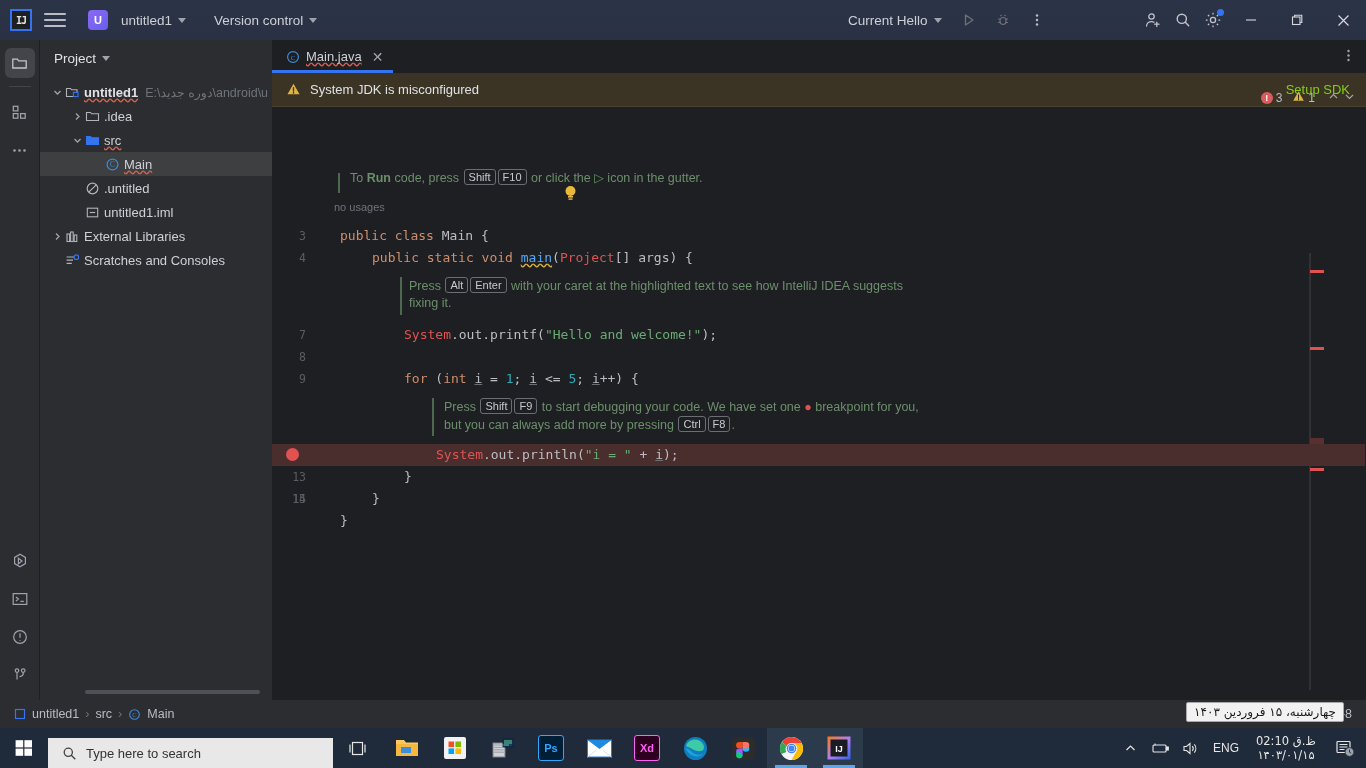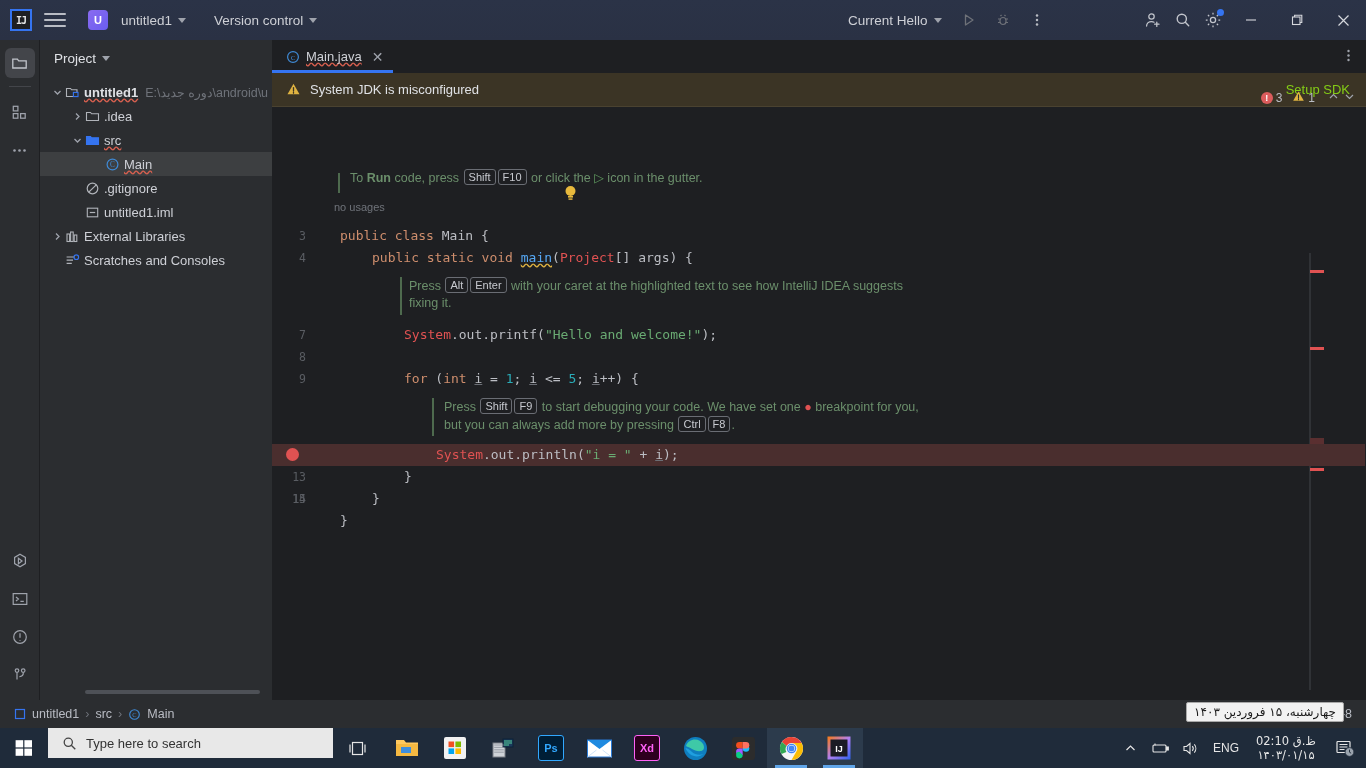--- a/index.html
+++ b/index.html
@@ -132,21 +132,21 @@
   .crumbs { display:flex; align-items:center; gap:6px; padding-left:14px;}
   .crumb { color:#b9bcc4; cursor:pointer;}
   .crumb-sep { color:#6f737a; }
   .status-right { margin-left:auto; display:flex; align-items:center; gap:18px; padding-right:14px;}
   .tooltip-fa { position:absolute; right:22px; top:702px; background:#f2f2f2; color:#1a1a1a;
                 border:1px solid #a9a9a9; font-size:12px; padding:2px 7px; border-radius:2px;
                 direction:rtl; font-family:"DejaVu Sans", sans-serif; white-space:nowrap; z-index:20;}
 
   
   .taskbar { position:absolute; left:0; top:728px; width:1366px; height:40px; background:#1f2b3a;
-             display:flex; align-items:flex-start; }
+             display:flex; align-items:flex-end; }
   .start { width:48px;height:40px;display:flex;align-items:center;justify-content:center;cursor:pointer;}
   .searchbox { width:285px; height:30px; background:#e8e8e8; display:flex; align-items:center;
                gap:9px; padding-left:14px; color:#333; font-size:13px; cursor:text;}
   .taskview { width:48px;height:40px;display:flex;align-items:center;justify-content:center;cursor:pointer;}
   .tb-apps { display:flex; align-items:center; margin-left:2px; }
   .tb-app { width:48px;height:40px;display:flex;align-items:center;justify-content:center;cursor:pointer;position:relative;}
   .tb-app.running { background:#2c3b4c; }
   .tb-app.running:after { content:""; position:absolute; bottom:0; left:8px; right:8px; height:3px; background:#60a5e8;}
   .tray { margin-left:auto; display:flex; align-items:center; gap:4px; padding-right:4px; color:#e6e6e6; font-size:12px;}
   .tray-btn { width:26px;height:40px;display:flex;align-items:center;justify-content:center;cursor:pointer;}
@@ -351,21 +351,21 @@
           <span class="tlabel squiggle">Main</span>
         </div>
         <div class="trow" style="padding-left: 30px;">
           <span class="arrow"></span>
           <span class="ticon">
             <svg width="15" height="15" viewBox="0 0 15 15">
               <circle cx="7.5" cy="7.5" r="5.3" fill="none" stroke="#b0b3b9" stroke-width="1.2"></circle>
               <path d="M3.8 11.2L11.2 3.8" stroke="#b0b3b9" stroke-width="1.2"></path>
             </svg>
           </span>
-          <span class="tlabel">.gitignore</span>
+          <span class="tlabel">.untitled</span>
         </div>
         <div class="trow" style="padding-left: 30px;">
           <span class="arrow"></span>
           <span class="ticon">
             <svg width="15" height="15" viewBox="0 0 15 15">
               <rect x="2.3" y="3.2" width="10.4" height="8.6" fill="none" stroke="#b0b3b9" stroke-width="1.1"></rect>
               <path d="M4.8 7.5h5.4" stroke="#b0b3b9" stroke-width="1.2"></path>
             </svg>
           </span>
           <span class="tlabel">untitled1.iml</span>

